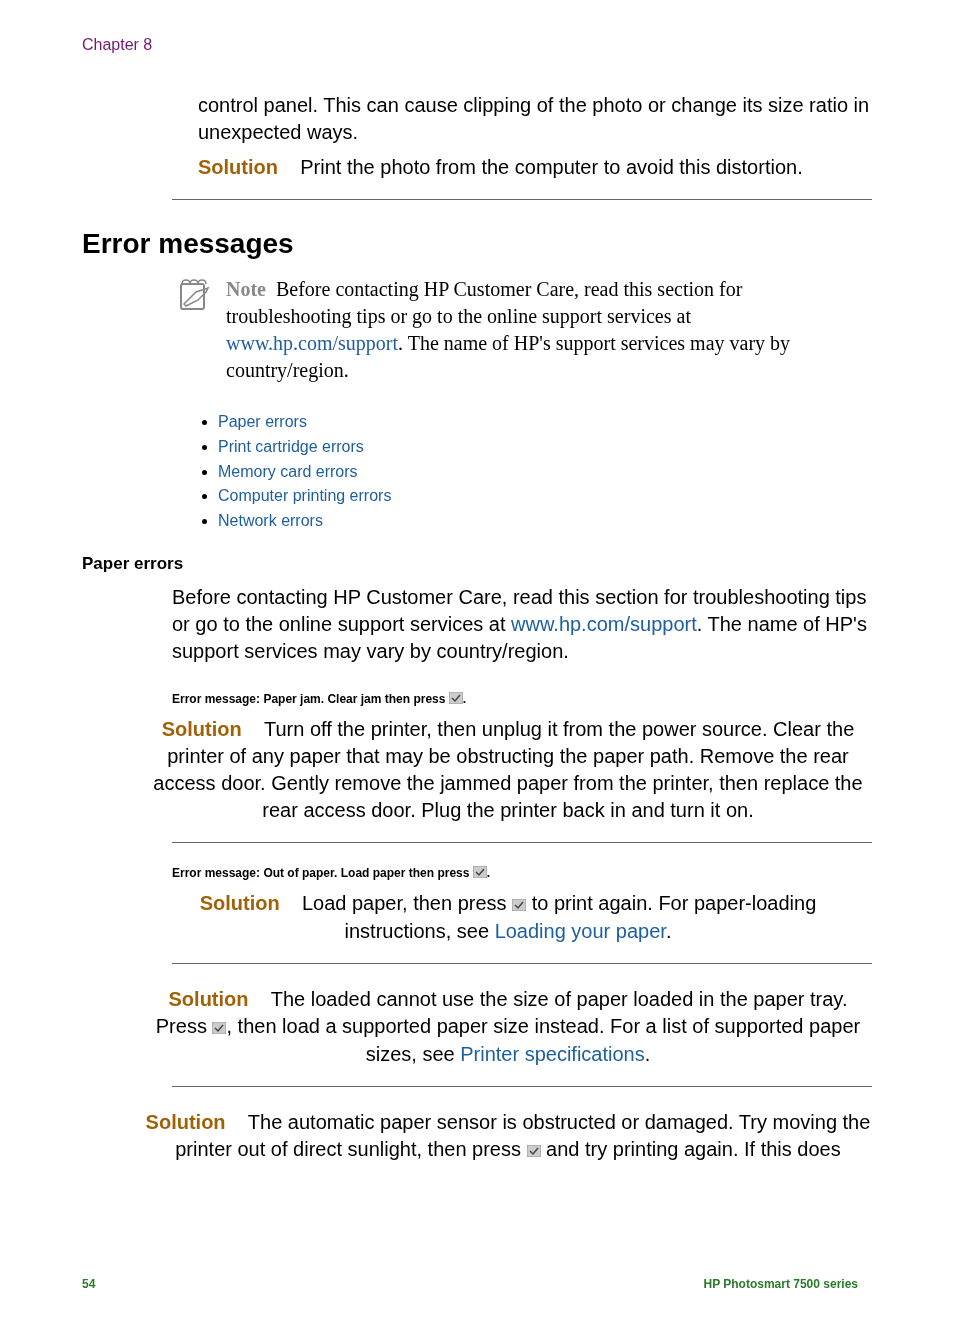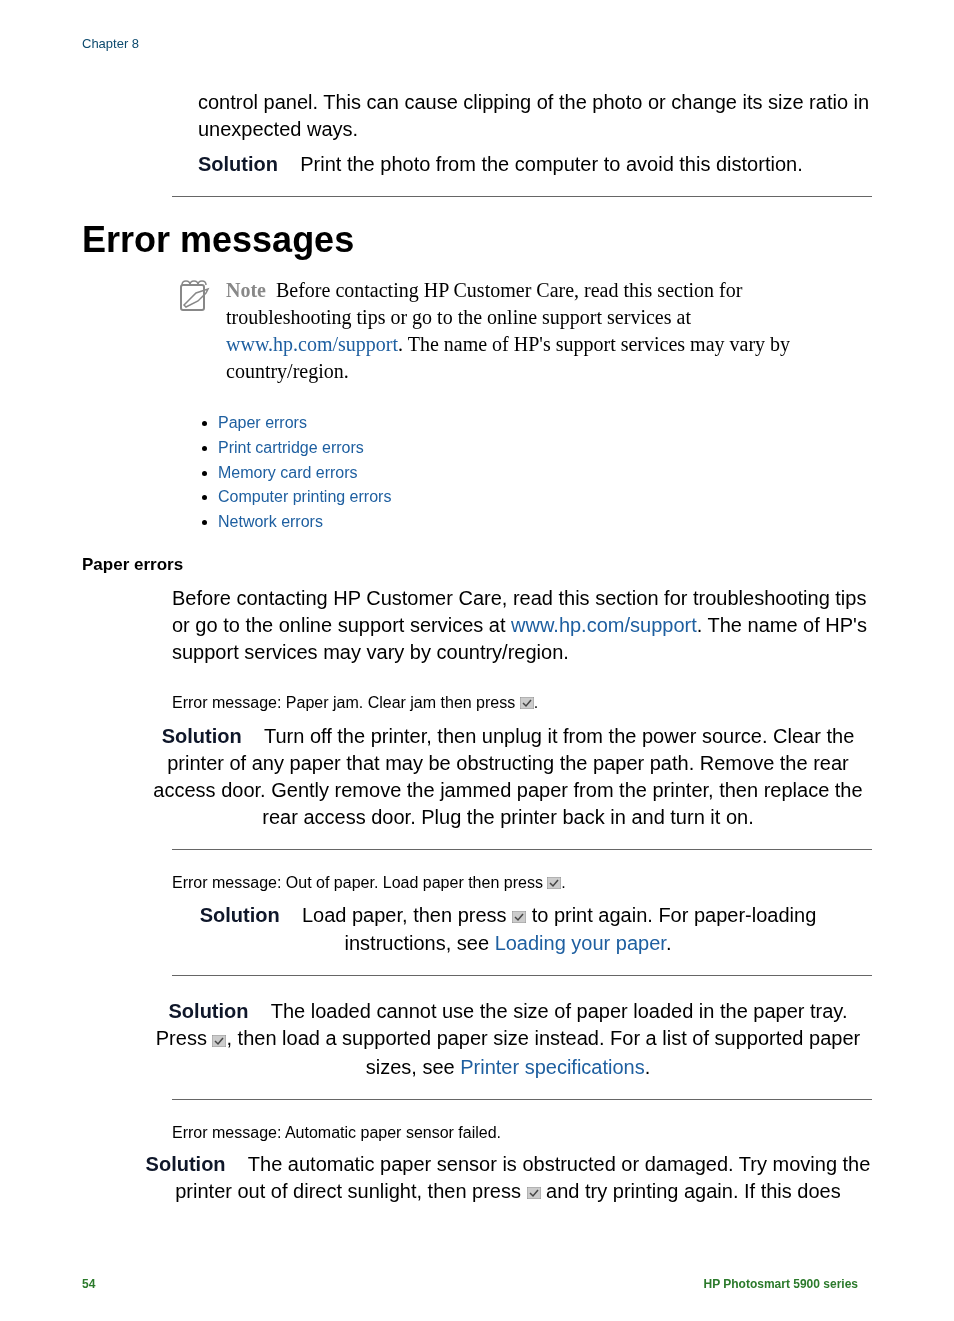--- a/index.html
+++ b/index.html
@@ -12,22 +12,22 @@
       width: 954px;
       height: 1321px;
       background: white;
       position: relative;
       color: #000;
     }
     .page {
       padding: 36px 82px 0 82px;
     }
     .chapter {
-      color: #0c4a6e;
-      font-size: 13px;
+      color: #701a75;
+      font-size: 16px;
       margin-bottom: 38px;
     }
     .indent-1 {
       margin-left: 116px;
       margin-right: 0px;
     }
     .indent-2 {
       margin-left: 90px;
       margin-right: 0px;
     }
@@ -35,35 +35,35 @@
       margin-left: 62px;
       margin-right: 0px;
       text-align: center;
     }
     p {
       font-size: 20px;
       line-height: 1.35;
       margin-bottom: 8px;
     }
     .solution-label {
-      color: #0f172a;
+      color: #a16207;
       font-weight: bold;
     }
     hr.sep {
       border: none;
       border-top: 1px solid #666;
       margin-top: 18px;
       margin-bottom: 22px;
       margin-left: 90px;
       margin-right: 0px;
     }
     h1 {
-      font-size: 36px;
-      font-weight: bold;
-      margin-top: 22px;
+      font-size: 28px;
+      font-weight: bold;
+      margin-top: 28px;
       margin-bottom: 16px;
     }
     .note-block {
       display: flex;
       align-items: flex-start;
       margin-left: 96px;
       margin-right: 0px;
       margin-bottom: 18px;
       font-family: Liberation Serif, serif;
     }
@@ -90,22 +90,22 @@
       line-height: 1.55;
       color: #000;
     }
     h2.sub {
       font-size: 17px;
       font-weight: bold;
       margin-left: 0px;
       margin-bottom: 10px;
     }
     .bold-line {
-      font-weight: normal;
-      font-size: 16px;
+      font-weight: bold;
+      font-size: 12px;
       margin-left: 90px;
       margin-bottom: 8px;
     }
     .footer {
       position: absolute;
       bottom: 30px;
       left: 82px;
       right: 96px;
       display: flex;
       justify-content: space-between;
@@ -195,28 +195,25 @@
 
   <p class="indent-3">
     <span class="solution-label">Solution</span>&nbsp;&nbsp;&nbsp;&nbsp;<span>The loaded cannot use the size of paper loaded in the paper tray. Press </span><span class="ok-icon"><svg width="14" height="12" viewBox="0 0 14 12">
           <rect x="0" y="0" width="14" height="12" fill="#ccc" stroke="#666" stroke-width="0.5"></rect>
           <path d="M3 6 L6 9 L11 3" stroke="#444" stroke-width="1.5" fill="none"></path>
         </svg></span><span>, then load a supported paper size instead. For a list of supported paper sizes, see </span><span class="link">Printer specifications</span><span>.</span>
   </p>
 
   <hr class="sep">
 
-  <p class="bold-line">
-    <span>Error message: Automatic paper sensor failed.</span>
-  </p>
   <p class="indent-3">
     <span class="solution-label">Solution</span>&nbsp;&nbsp;&nbsp;&nbsp;<span>The automatic paper sensor is obstructed or damaged. Try moving the printer out of direct sunlight, then press </span><span class="ok-icon"><svg width="14" height="12" viewBox="0 0 14 12">
           <rect x="0" y="0" width="14" height="12" fill="#ccc" stroke="#666" stroke-width="0.5"></rect>
           <path d="M3 6 L6 9 L11 3" stroke="#444" stroke-width="1.5" fill="none"></path>
         </svg></span><span> and try printing again. If this does</span>
   </p>
 
 </div>
 
 <div class="footer">
   <span>54</span>
-  <span>HP Photosmart 5900 series</span>
+  <span>HP Photosmart 7500 series</span>
 </div>
 
 </body></html>

